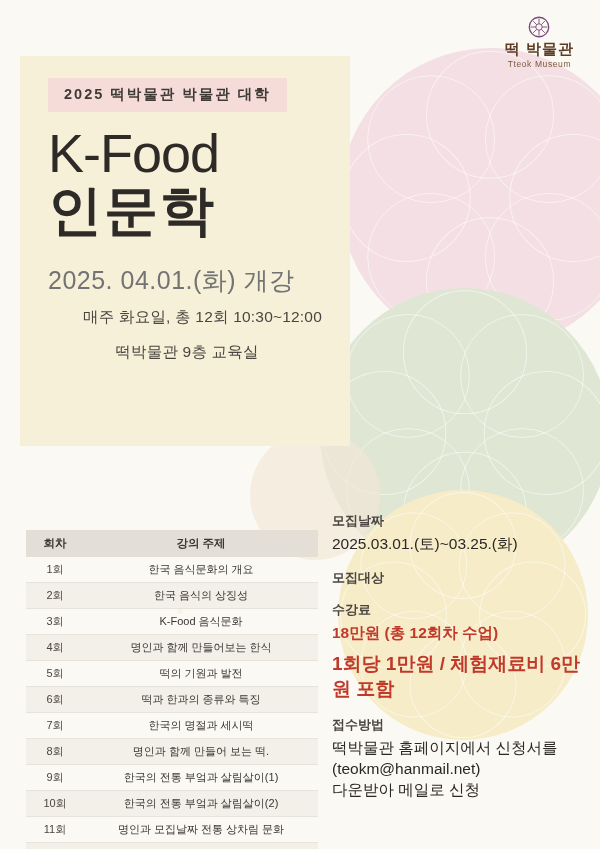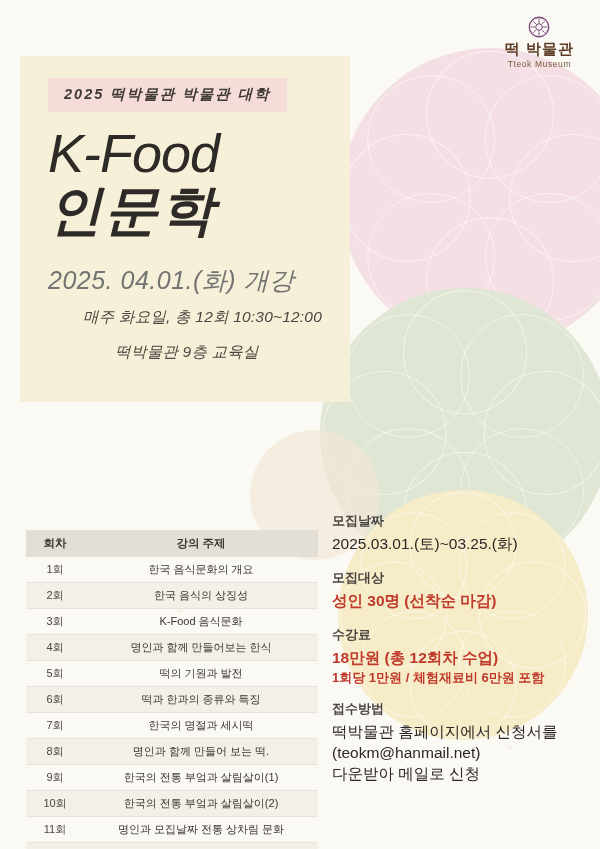--- a/index.html
+++ b/index.html
@@ -102,24 +102,23 @@
     color: #7b5a3c;
     margin-top: 1px;
   }
 
   
   .hero {
     position: absolute;
     left: 20px;
     top: 56px;
     width: 330px;
-    height: 346px;
+    height: 390px;
     background: #f6f0d8;
     z-index: 4;
-    font-style: italic;
   }
   .hero-inner {
     padding: 22px 18px 0 28px;
   }
   .banner {
     display: inline-block;
     background: #f5dcd9;
     color: #3f3a36;
     font-size: 14.5px;
     letter-spacing: 2px;
@@ -202,21 +201,21 @@
     color: #4a4540;
     margin-bottom: 4px;
   }
   .info .val {
     font-size: 15.5px;
     font-weight: bold;
     color: #2b2724;
     line-height: 1.35;
   }
   .info .val.accent { color: #c0392b; }
-  .info .val.small { font-size: 13px; font-weight: bold; }
+  .info .val.small { font-size: 19px; font-weight: bold; margin-top: 7px; }
   .info .val.plain { font-weight: normal; color: #2b2724; }
 </style>
 </head>
 <body>
 
 <div class="poster">
 
   <div class="flower f-pink">
     <div class="petals">
       <span style="transform:rotate(0deg) translate(-4%,-4%)"></span>
@@ -344,21 +343,20 @@
     </table>
   </div>
 
   <div class="info">
     <div class="block">
       <div class="lbl">모집날짜</div>
       <div class="val plain">2025.03.01.(토)~03.25.(화)</div>
     </div>
     <div class="block">
       <div class="lbl">모집대상</div>
-      <div class="val accent">성인 30명 (선착순 마감)</div>
     </div>
     <div class="block">
       <div class="lbl">수강료</div>
       <div class="val accent">18만원 (총 12회차 수업)</div>
       <div class="val accent small">1회당 1만원 / 체험재료비 6만원 포함</div>
     </div>
     <div class="block">
       <div class="lbl">접수방법</div>
       <div class="val plain">떡박물관 홈페이지에서 신청서를</div>
       <div class="val plain">(teokm@hanmail.net)</div>

